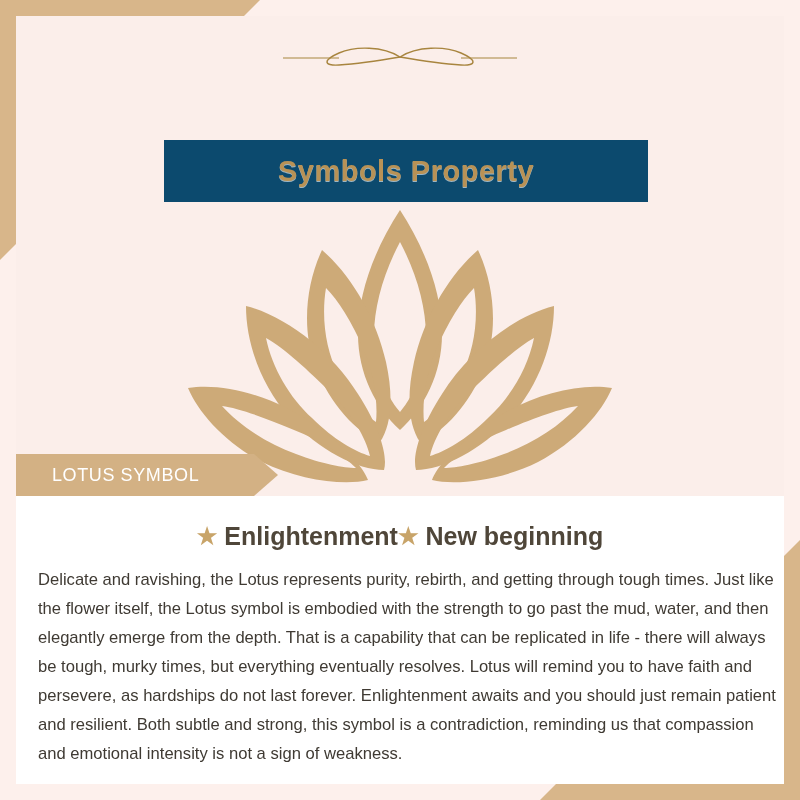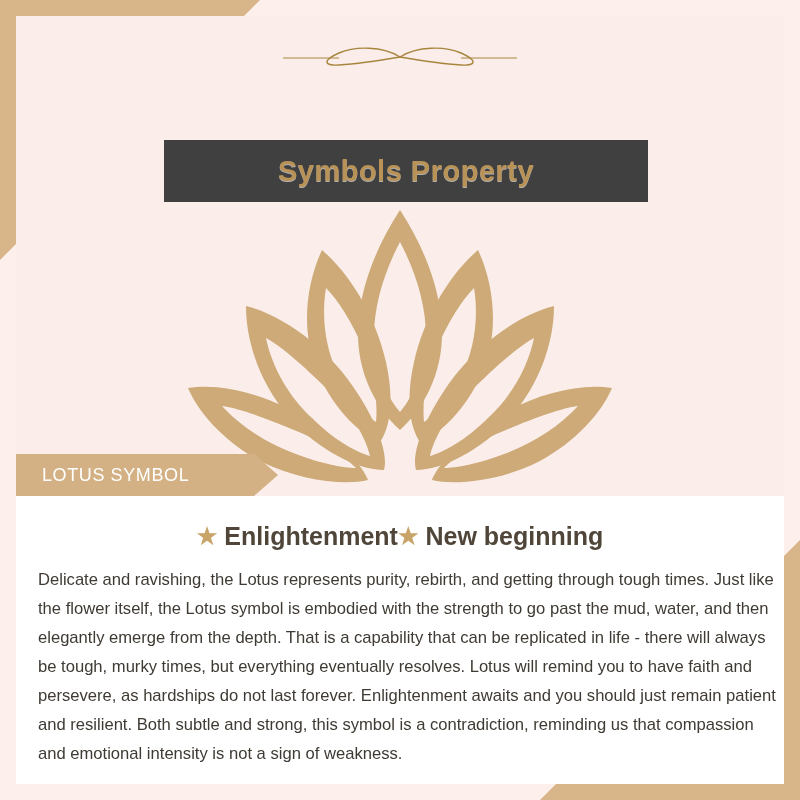--- a/index.html
+++ b/index.html
@@ -72,21 +72,21 @@
   }
   .logo-flourish svg { display: block; margin: 0 auto; }
 
   
   .title-band {
     position: absolute;
     left: 148px;
     top: 124px;
     width: 484px;
     height: 62px;
-    background: #404040;
+    background: #0c4a6e;
   }
   .title-band .title {
     font-family: "Liberation Sans", sans-serif;
     font-weight: bold;
     font-size: 29px;
     color: #b89256;
     text-align: center;
     line-height: 62px;
     letter-spacing: 0.5px;
     text-shadow: 0 1px 0 rgba(255,255,255,0.6);
@@ -112,21 +112,21 @@
     width: 262px;
     background: #d3b184;
     clip-path: polygon(0 0, 238px 0, 262px 21px, 238px 42px, 0 42px);
     display: flex;
     align-items: center;
   }
   .ribbon-label {
     color: #ffffff;
     font-size: 18px;
     letter-spacing: 0.6px;
-    padding-left: 26px;
+    padding-left: 36px;
     font-family: "Liberation Sans", sans-serif;
   }
 
   
   .panel {
     position: absolute;
     left: 0;
     top: 480px;
     width: 768px;
     height: 290px;

